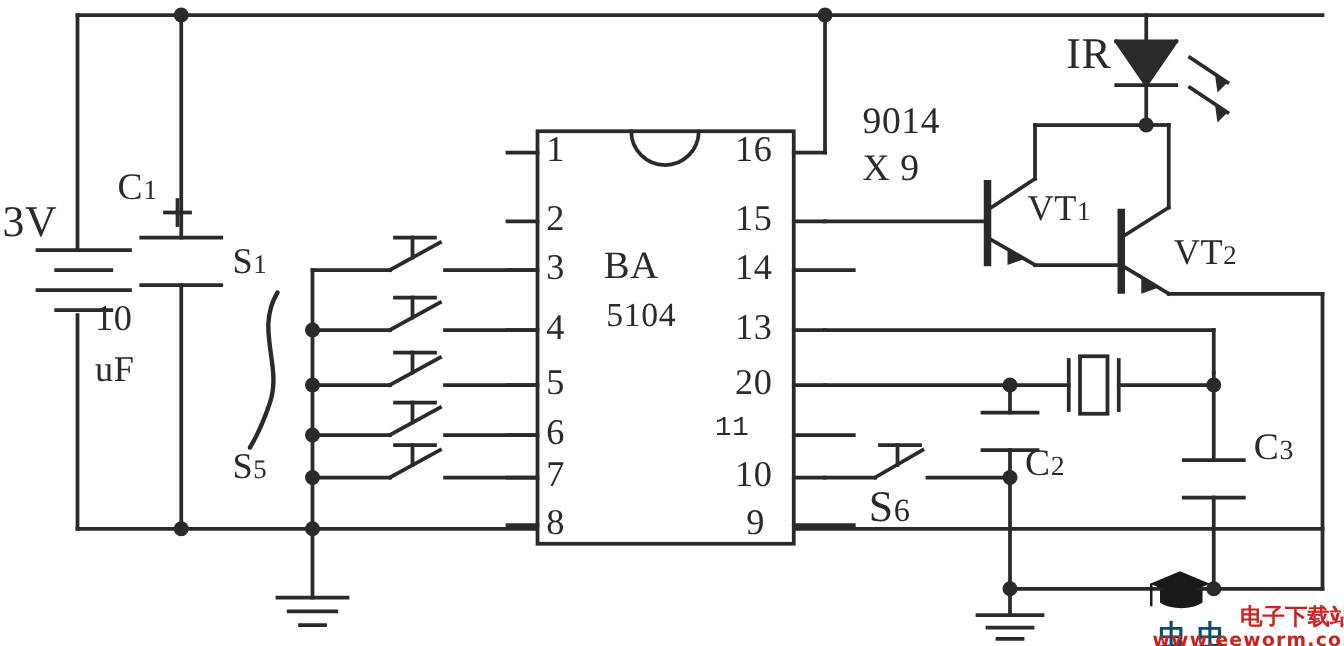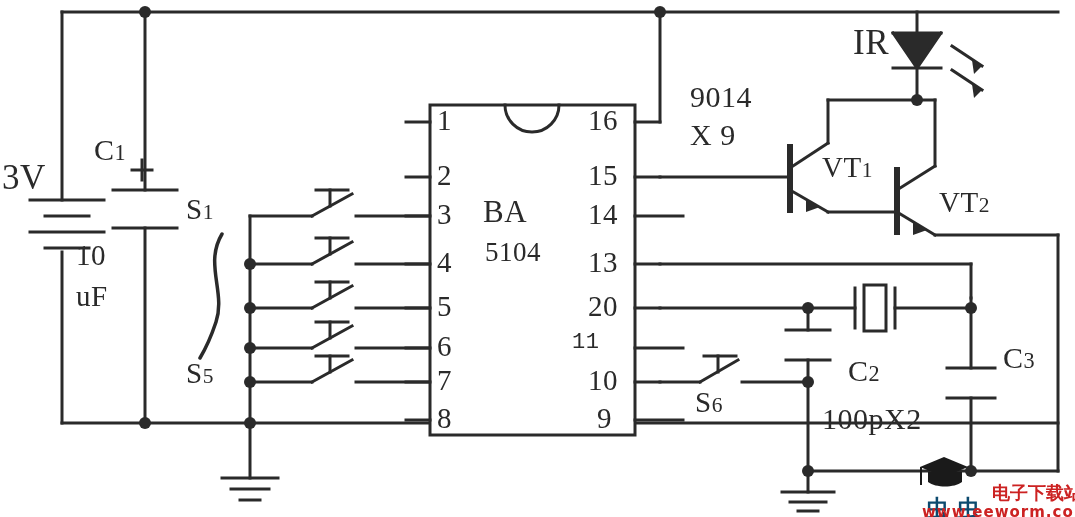--- a/index.html
+++ b/index.html
@@ -253,25 +253,24 @@
   <div class="lbl" style="left:690px; top:82px; font-size:30px;">9014</div>
   <div class="lbl" style="left:690px; top:120px; font-size:30px;">X 9</div>
 
   <div class="lbl" style="left:853px; top:25px; font-size:35px;">IR</div>
 
   <div class="lbl" style="left:822px; top:153px; font-size:29px;"><span>VT</span><span class="sub">1</span></div>
 
   <div class="lbl" style="left:939px; top:188px; font-size:29px;"><span>VT</span><span class="sub">2</span></div>
 
 
-  <div class="lbl" style="left:695px; top:388px; font-size:29px;"><span>S</span><span class="sub">6</span></div>
-
-  <div class="lbl" style="left:848px; top:356px; font-size:30px;text-align:right;"><span>C</span><span class="sub">2</span></div>
-
-  <div class="lbl" style="left:822px; top:404px; font-size:30px;">100pX2</div>
+  <div class="lbl" style="left:695px; top:388px; font-size:35px;"><span>S</span><span class="sub">6</span></div>
+
+  <div class="lbl" style="left:820px; top:356px; font-size:30px;text-align:right;"><span>C</span><span class="sub">2</span></div>
+
 
   <div class="lbl" style="left:1003px; top:303px; font-size:30px;margin-top:40px;"><span>C</span><span class="sub">3</span></div>
 
   <div style="position:absolute; left:918px; top:455px; width:157px; height:62px;">
 
     <svg style="position:absolute; left:0px; top:0px;" width="54" height="34">
       <path d="M2,12 L26,2 L50,12 L26,22 Z" fill="#1a1a1a"></path>
       <path d="M10,17 L10,27 C18,33 36,33 44,27 L44,17" fill="#1a1a1a" stroke="none"></path>
       <path d="M3,12 L3,30" stroke="#1a1a1a" stroke-width="2" fill="none"></path>
     </svg>

